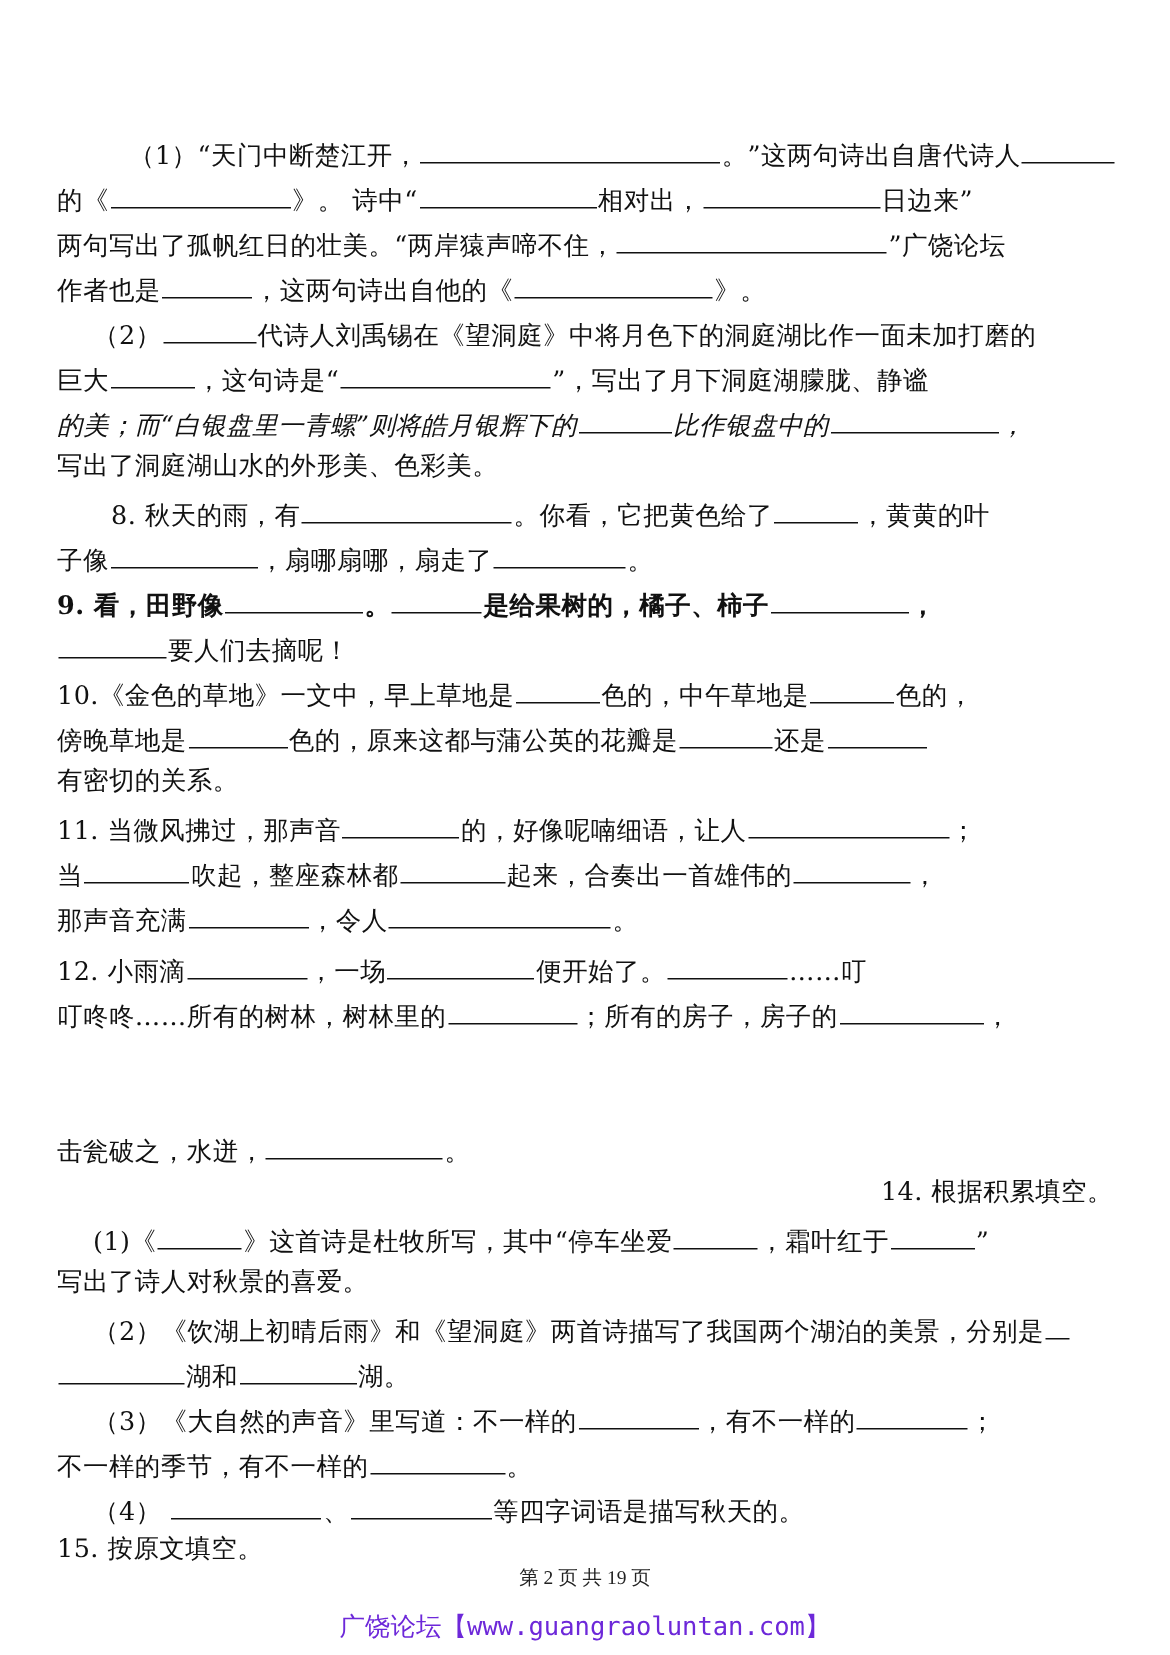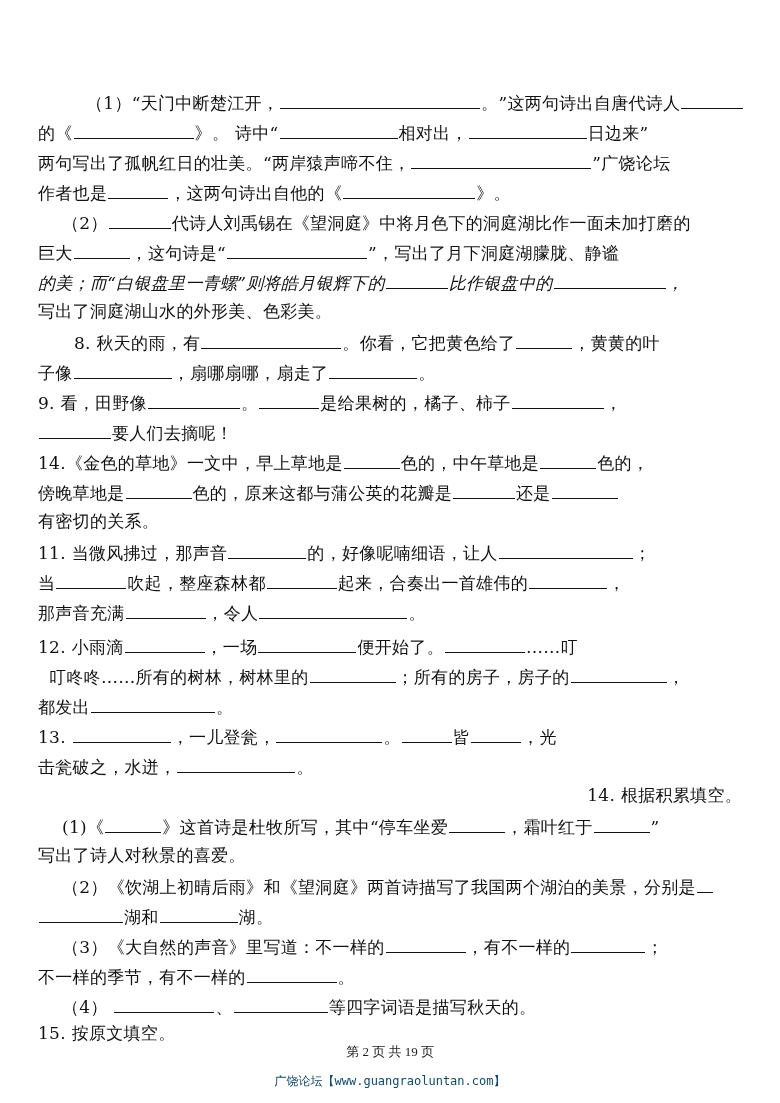--- a/index.html
+++ b/index.html
@@ -6,48 +6,46 @@
   body { width: 780px; height: 1103px; position: relative; overflow: hidden;
          font-family: "DejaVu Serif", "Liberation Serif", serif; color: #111; }
   .page { position: absolute; left: 0; top: 0; width: 780px; height: 1103px; }
   .line { position: absolute; left: 38px; right: 38px; height: 30px; font-size: 17px;
           line-height: 30px; white-space: nowrap; letter-spacing: 0.3px; }
   .indent { left: 62px; }
   .blank { display: inline-block; border-bottom: 1.3px solid #111; height: 22px;
            vertical-align: baseline; margin: 0 1px; }
   .footer { position: absolute; left: 0; right: 0; text-align: center; font-size: 13px; }
   .pnum { top: 1043px; color: #222; font-family: "Liberation Serif", serif; }
-  .wm { top: 1073px; color: #0c4a6e; font-size: 12px; font-family: "DejaVu Sans Mono", monospace; }
+  .wm { top: 1073px; color: #6d28d9; font-size: 17px; font-family: "DejaVu Sans Mono", monospace; }
 </style>
 </head>
 <body>
 
 <div class="page" id="page">
     <div class="line indent" style="top: 86px; margin-left: 24px;"><span>（1）“天门中断楚江开，</span><span class="blank" style="width: 200px;"></span><span>。”这两句诗出自唐代诗人</span><span class="blank" style="width: 62px;"></span></div>
     <div class="line" style="top: 116px;"><span>的《</span><span class="blank" style="width: 120px;"></span><span>》。 诗中“</span><span class="blank" style="width: 118px;"></span><span>相对出，</span><span class="blank" style="width: 118px;"></span><span>日边来”</span></div>
     <div class="line" style="top: 146px;"><span>两句写出了孤帆红日的壮美。“两岸猿声啼不住，</span><span class="blank" style="width: 180px;"></span><span>”广饶论坛</span></div>
     <div class="line" style="top: 176px;"><span>作者也是</span><span class="blank" style="width: 60px;"></span><span>，这两句诗出自他的《</span><span class="blank" style="width: 132px;"></span><span>》。</span></div>
     <div class="line indent" style="top: 206px;"><span>（2）</span><span class="blank" style="width: 62px;"></span><span>代诗人刘禹锡在《望洞庭》中将月色下的洞庭湖比作一面未加打磨的</span></div>
     <div class="line" style="top: 236px;"><span>巨大</span><span class="blank" style="width: 56px;"></span><span>，这句诗是“</span><span class="blank" style="width: 140px;"></span><span>”，写出了月下洞庭湖朦胧、静谧</span></div>
     <div class="line" style="top: 266px; font-style: italic;"><span>的美；而“白银盘里一青螺”则将皓月银辉下的</span><span class="blank" style="width: 62px;"></span><span>比作银盘中的</span><span class="blank" style="width: 112px;"></span><span>，</span></div>
     <div class="line" style="top: 296px;"><span>写出了洞庭湖山水的外形美、色彩美。</span></div>
     <div class="line" style="top: 326px; margin-left: 36px;"><span>8. 秋天的雨，有</span><span class="blank" style="width: 140px;"></span><span>。你看，它把黄色给了</span><span class="blank" style="width: 56px;"></span><span>，黄黄的叶</span></div>
     <div class="line" style="top: 356px;"><span>子像</span><span class="blank" style="width: 98px;"></span><span>，扇哪扇哪，扇走了</span><span class="blank" style="width: 88px;"></span><span>。</span></div>
-    <div class="line" style="top: 386px;"><span>9. 看，田野像</span><span class="blank" style="width: 92px;"></span><span>。</span><span class="blank" style="width: 60px;"></span><span>是给果树的，橘子、柿子</span><span class="blank" style="width: 92px;"></span><span>，</span></div>
+    <div class="line" style="top: 386px; font-weight: bold;"><span>9. 看，田野像</span><span class="blank" style="width: 92px;"></span><span>。</span><span class="blank" style="width: 60px;"></span><span>是给果树的，橘子、柿子</span><span class="blank" style="width: 92px;"></span><span>，</span></div>
     <div class="line" style="top: 416px;"><span class="blank" style="width: 72px;"></span><span>要人们去摘呢！</span></div>
-    <div class="line" style="top: 446px;"><span>14.《金色的草地》一文中，早上草地是</span><span class="blank" style="width: 56px;"></span><span>色的，中午草地是</span><span class="blank" style="width: 56px;"></span><span>色的，</span></div>
+    <div class="line" style="top: 446px;"><span>10.《金色的草地》一文中，早上草地是</span><span class="blank" style="width: 56px;"></span><span>色的，中午草地是</span><span class="blank" style="width: 56px;"></span><span>色的，</span></div>
     <div class="line" style="top: 476px;"><span>傍晚草地是</span><span class="blank" style="width: 66px;"></span><span>色的，原来这都与蒲公英的花瓣是</span><span class="blank" style="width: 62px;"></span><span>还是</span><span class="blank" style="width: 66px;"></span></div>
     <div class="line" style="top: 506px;"><span>有密切的关系。</span></div>
     <div class="line" style="top: 536px;"><span>11. 当微风拂过，那声音</span><span class="blank" style="width: 78px;"></span><span>的，好像呢喃细语，让人</span><span class="blank" style="width: 134px;"></span><span>；</span></div>
     <div class="line" style="top: 566px;"><span>当</span><span class="blank" style="width: 70px;"></span><span>吹起，整座森林都</span><span class="blank" style="width: 70px;"></span><span>起来，合奏出一首雄伟的</span><span class="blank" style="width: 78px;"></span><span>，</span></div>
     <div class="line" style="top: 596px;"><span>那声音充满</span><span class="blank" style="width: 80px;"></span><span>，令人</span><span class="blank" style="width: 148px;"></span><span>。</span></div>
     <div class="line" style="top: 630px;"><span>12. 小雨滴</span><span class="blank" style="width: 80px;"></span><span>，一场</span><span class="blank" style="width: 98px;"></span><span>便开始了。</span><span class="blank" style="width: 80px;"></span><span>……叮</span></div>
-    <div class="line" style="top: 660px; margin-left: 11px;"><span>叮咚咚……所有的树林，树林里的</span><span class="blank" style="width: 86px;"></span><span>；所有的房子，房子的</span><span class="blank" style="width: 96px;"></span><span>，</span></div>
-    <div class="line" style="top: 690px;"><span>都发出</span><span class="blank" style="width: 124px;"></span><span>。</span></div>
-    <div class="line" style="top: 720px;"><span>13. </span><span class="blank" style="width: 98px;"></span><span>，一儿登瓮，</span><span class="blank" style="width: 106px;"></span><span>。</span><span class="blank" style="width: 50px;"></span><span>皆</span><span class="blank" style="width: 50px;"></span><span>，光</span></div>
+    <div class="line" style="top: 660px;"><span>叮咚咚……所有的树林，树林里的</span><span class="blank" style="width: 86px;"></span><span>；所有的房子，房子的</span><span class="blank" style="width: 96px;"></span><span>，</span></div>
     <div class="line" style="top: 750px;"><span>击瓮破之，水迸，</span><span class="blank" style="width: 118px;"></span><span>。</span></div>
     <div class="line" style="top: 780px; text-align: right;"><span>14. 根据积累填空。</span></div>
     <div class="line indent" style="top: 810px;"><span>(1)《</span><span class="blank" style="width: 56px;"></span><span>》这首诗是杜牧所写，其中“停车坐爱</span><span class="blank" style="width: 56px;"></span><span>，霜叶红于</span><span class="blank" style="width: 56px;"></span><span>”</span></div>
     <div class="line" style="top: 840px;"><span>写出了诗人对秋景的喜爱。</span></div>
     <div class="line indent" style="top: 870px;"><span>（2）《饮湖上初晴后雨》和《望洞庭》两首诗描写了我国两个湖泊的美景，分别是</span><span class="blank" style="width: 16px;"></span></div>
     <div class="line" style="top: 900px;"><span class="blank" style="width: 84px;"></span><span>湖和</span><span class="blank" style="width: 78px;"></span><span>湖。</span></div>
     <div class="line indent" style="top: 930px;"><span>（3）《大自然的声音》里写道：不一样的</span><span class="blank" style="width: 80px;"></span><span>，有不一样的</span><span class="blank" style="width: 74px;"></span><span>；</span></div>
     <div class="line" style="top: 960px;"><span>不一样的季节，有不一样的</span><span class="blank" style="width: 90px;"></span><span>。</span></div>
     <div class="line indent" style="top: 990px;"><span>（4）  </span><span class="blank" style="width: 100px;"></span><span>、</span><span class="blank" style="width: 94px;"></span><span>等四字词语是描写秋天的。</span></div>
     <div class="line" style="top: 1018px;"><span>15. 按原文填空。</span></div>

